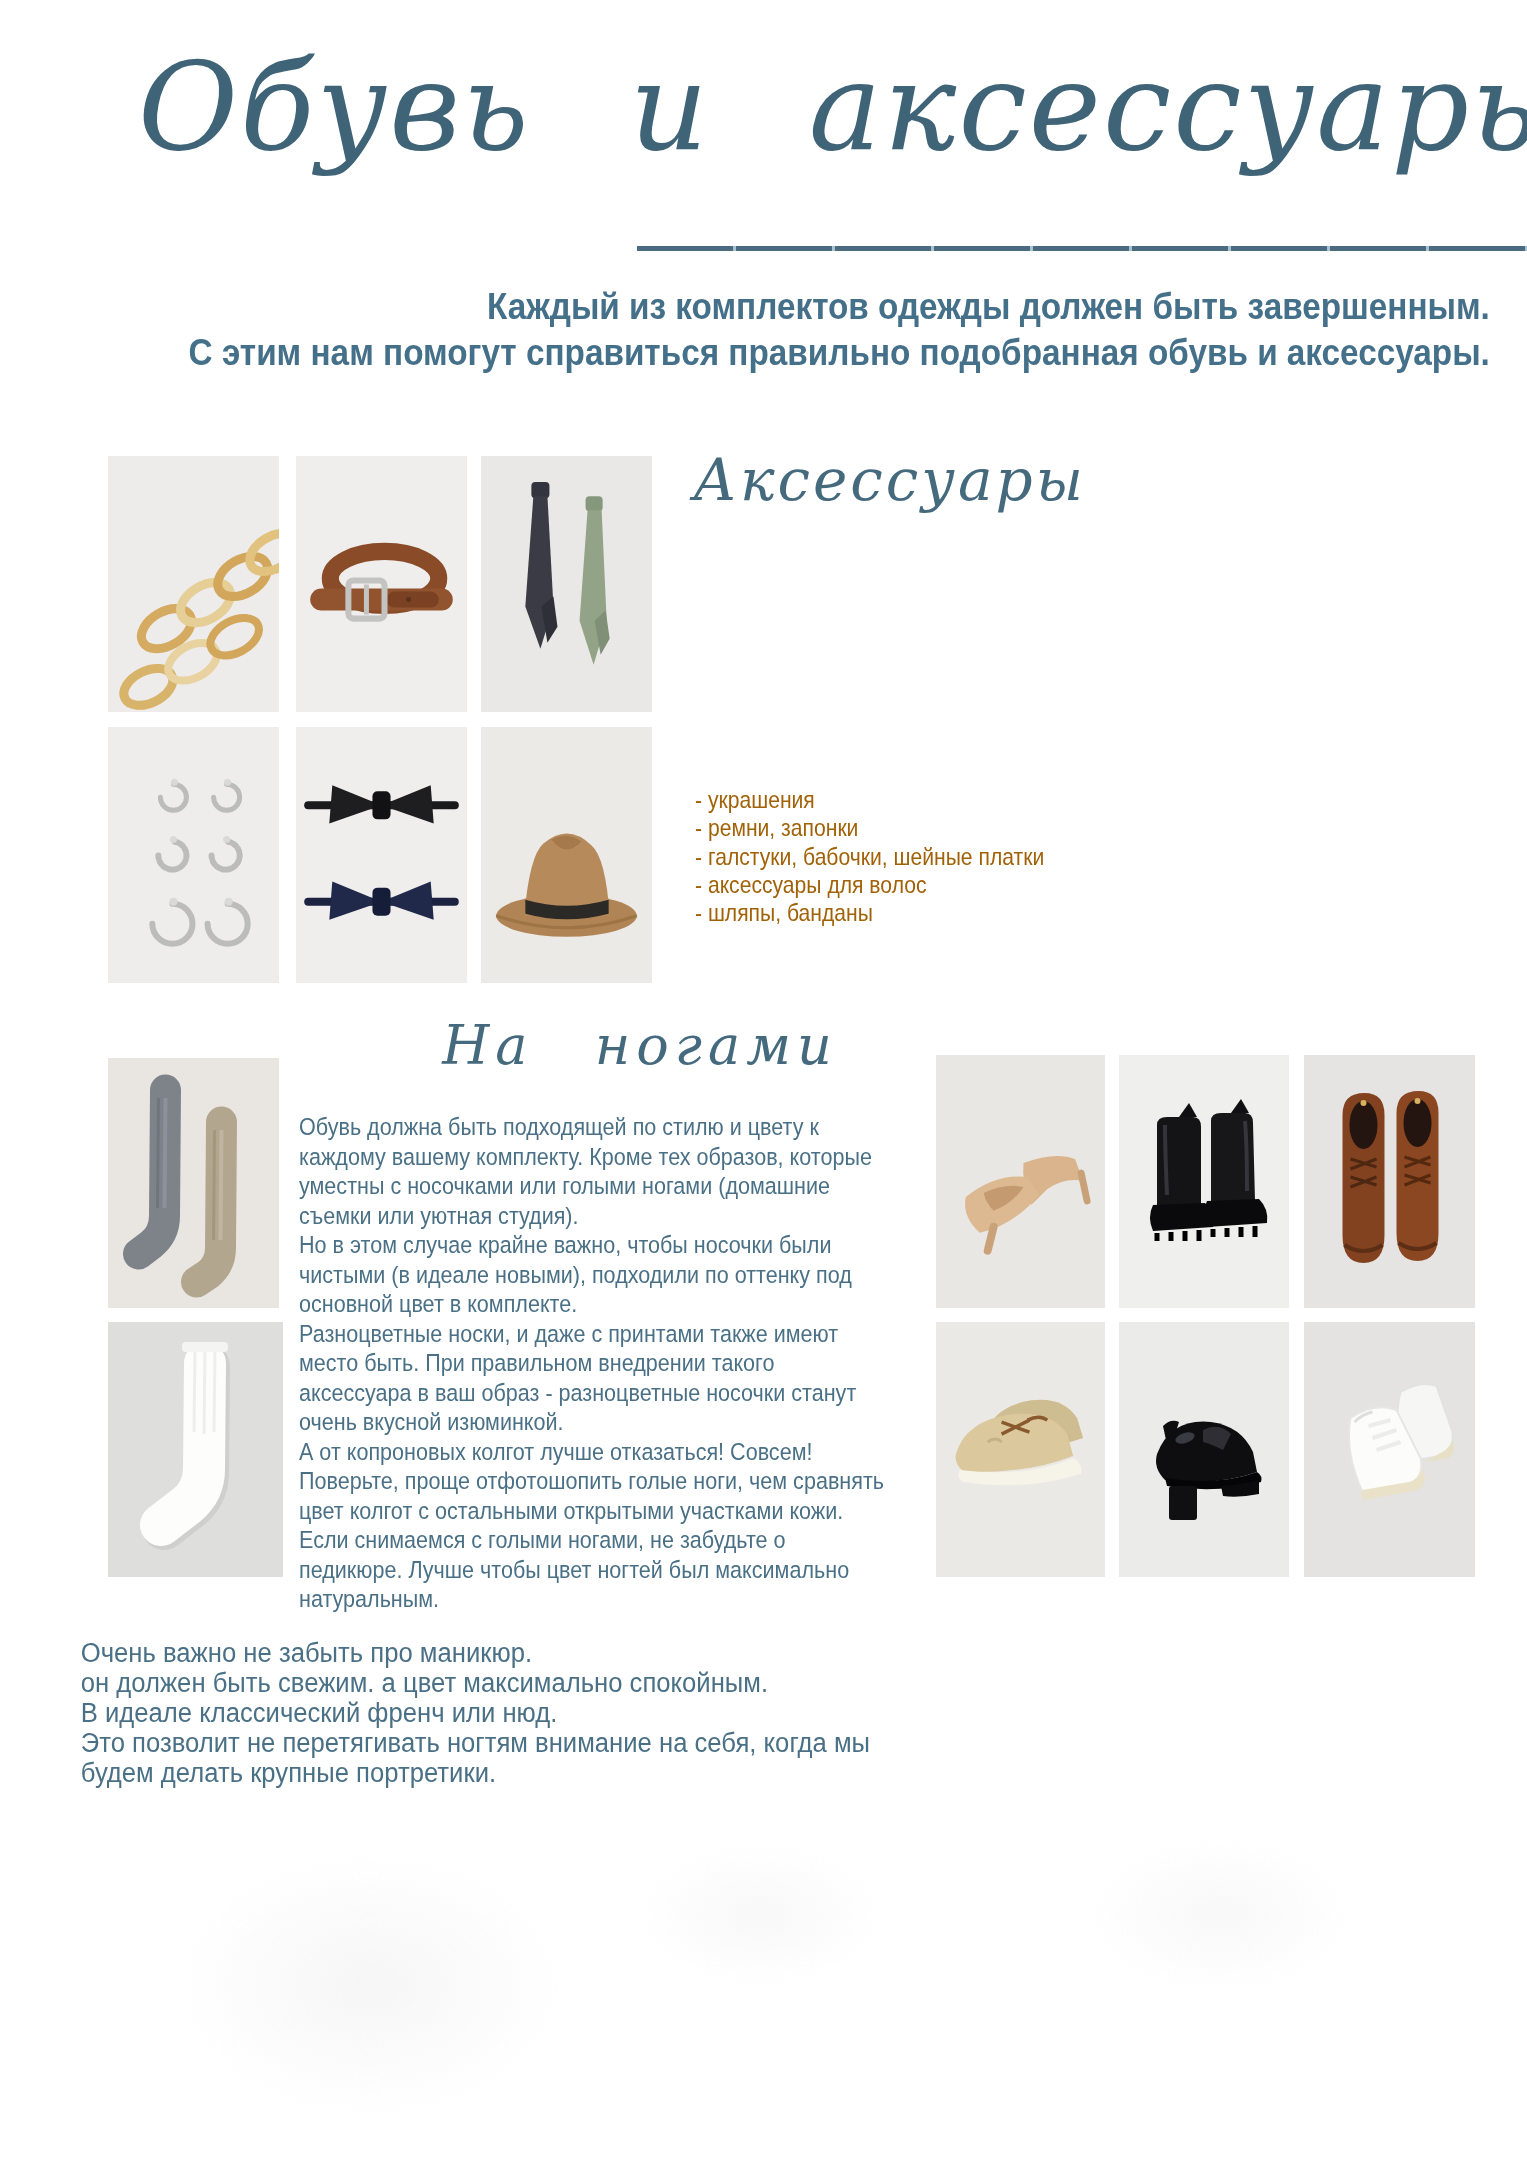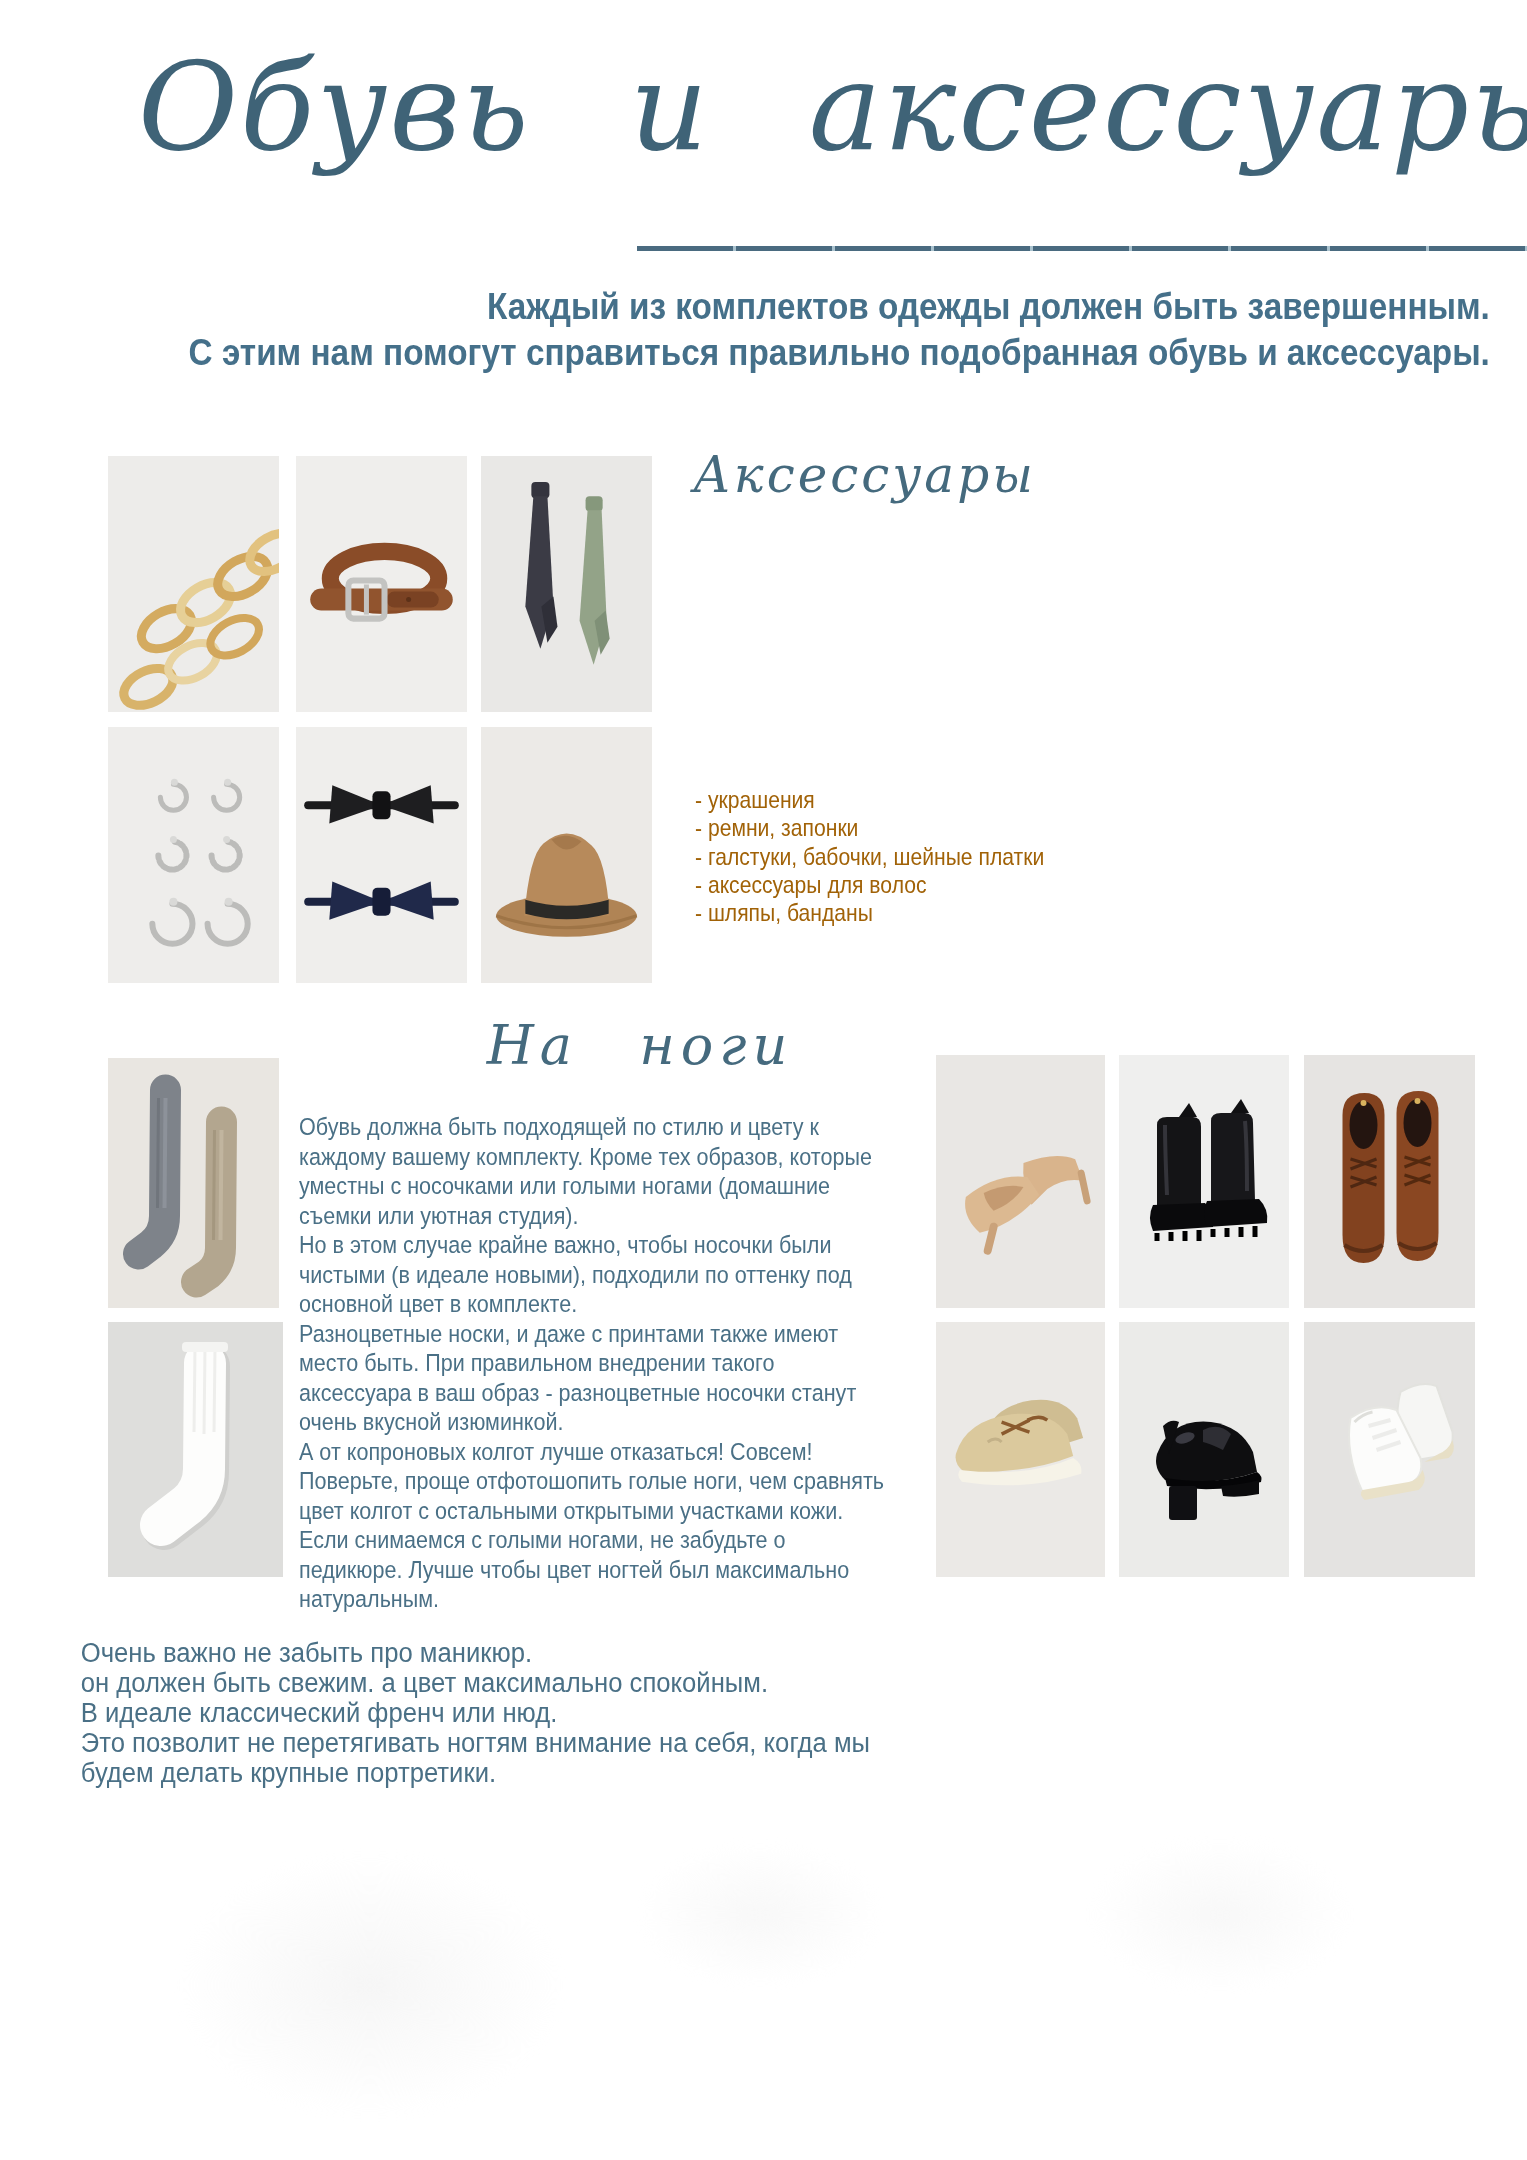--- a/index.html
+++ b/index.html
@@ -9,21 +9,21 @@
   .script{font-family:"DejaVu Serif","Liberation Serif",serif;font-style:italic;font-weight:400;}
   .cond{display:inline-block;transform-origin:0 0;white-space:pre-line;}
   .tile{position:absolute;overflow:hidden;}
   .tile svg{display:block;width:100%;height:100%;}
   #title-script{left:138px;top:28px;width:1100px;font-size:122px;line-height:1.3;
       color:#3f6377;letter-spacing:2px;word-spacing:58px;white-space:nowrap;}
   #title-underline{left:637px;top:246px;width:890px;height:5px;
       background:repeating-linear-gradient(90deg,#4a6b80 0 96px,#a9c2ce 96px 99px);}
   #intro{left:0;top:284px;width:1490px;text-align:right;color:#45708a;}
   #intro .cond{transform:scaleX(0.9);transform-origin:100% 0;font-size:37px;line-height:46px;font-weight:700;}
-  #acc-heading{left:693px;top:446px;font-size:50px;color:#456a7e;letter-spacing:3px;}
+  #acc-heading{left:693px;top:446px;font-size:58px;color:#456a7e;letter-spacing:3px;}
   #acc-para{left:695px;top:549px;color:#4b7286;}
   #acc-para .cond{transform:scaleX(0.86);font-size:29px;line-height:43.5px;font-weight:700;}
   #acc-bullets{left:695px;top:786px;color:#a16207;}
   #acc-bullets .cond{transform:scaleX(0.88);font-size:24px;line-height:28.3px;font-weight:400;}
   #feet-heading{left:430px;top:1014px;width:420px;text-align:center;font-size:54px;color:#456a7e;
       letter-spacing:6px;word-spacing:38px;}
   #feet-para{left:299px;top:1112px;color:#4a7086;}
   #feet-para .cond{transform:scaleX(0.88);font-size:24.5px;line-height:29.5px;font-weight:400;}
   #manicure{left:60px;top:1638px;width:1040px;text-align:left;color:#4a7086;}
   #manicure .cond{transform:scaleX(0.95);transform-origin:50% 0;font-size:27px;line-height:30px;font-weight:400;}
@@ -128,21 +128,21 @@
     </svg>
   </div>
 
   <div id="acc-heading" class="abs script">Аксессуары</div>
   <div id="acc-bullets" class="abs"><span class="cond">- украшения
 - ремни, запонки
 - галстуки, бабочки, шейные платки
 - аксессуары для волос
 - шляпы, банданы</span></div>
 
-  <div id="feet-heading" class="abs script">На ноги</div>
+  <div id="feet-heading" class="abs script">На ногами</div>
   <div id="feet-para" class="abs"><span class="cond">Обувь должна быть подходящей по стилю и цвету к
 каждому вашему комплекту. Кроме тех образов, которые
 уместны с носочками или голыми ногами (домашние
 съемки или уютная студия).
 Но в этом случае крайне важно, чтобы носочки были
 чистыми (в идеале новыми),  подходили по оттенку под
 основной цвет в комплекте.
 Разноцветные носки, и даже с принтами также имеют
 место быть. При правильном внедрении такого
 аксессуара в ваш образ - разноцветные носочки  станут

